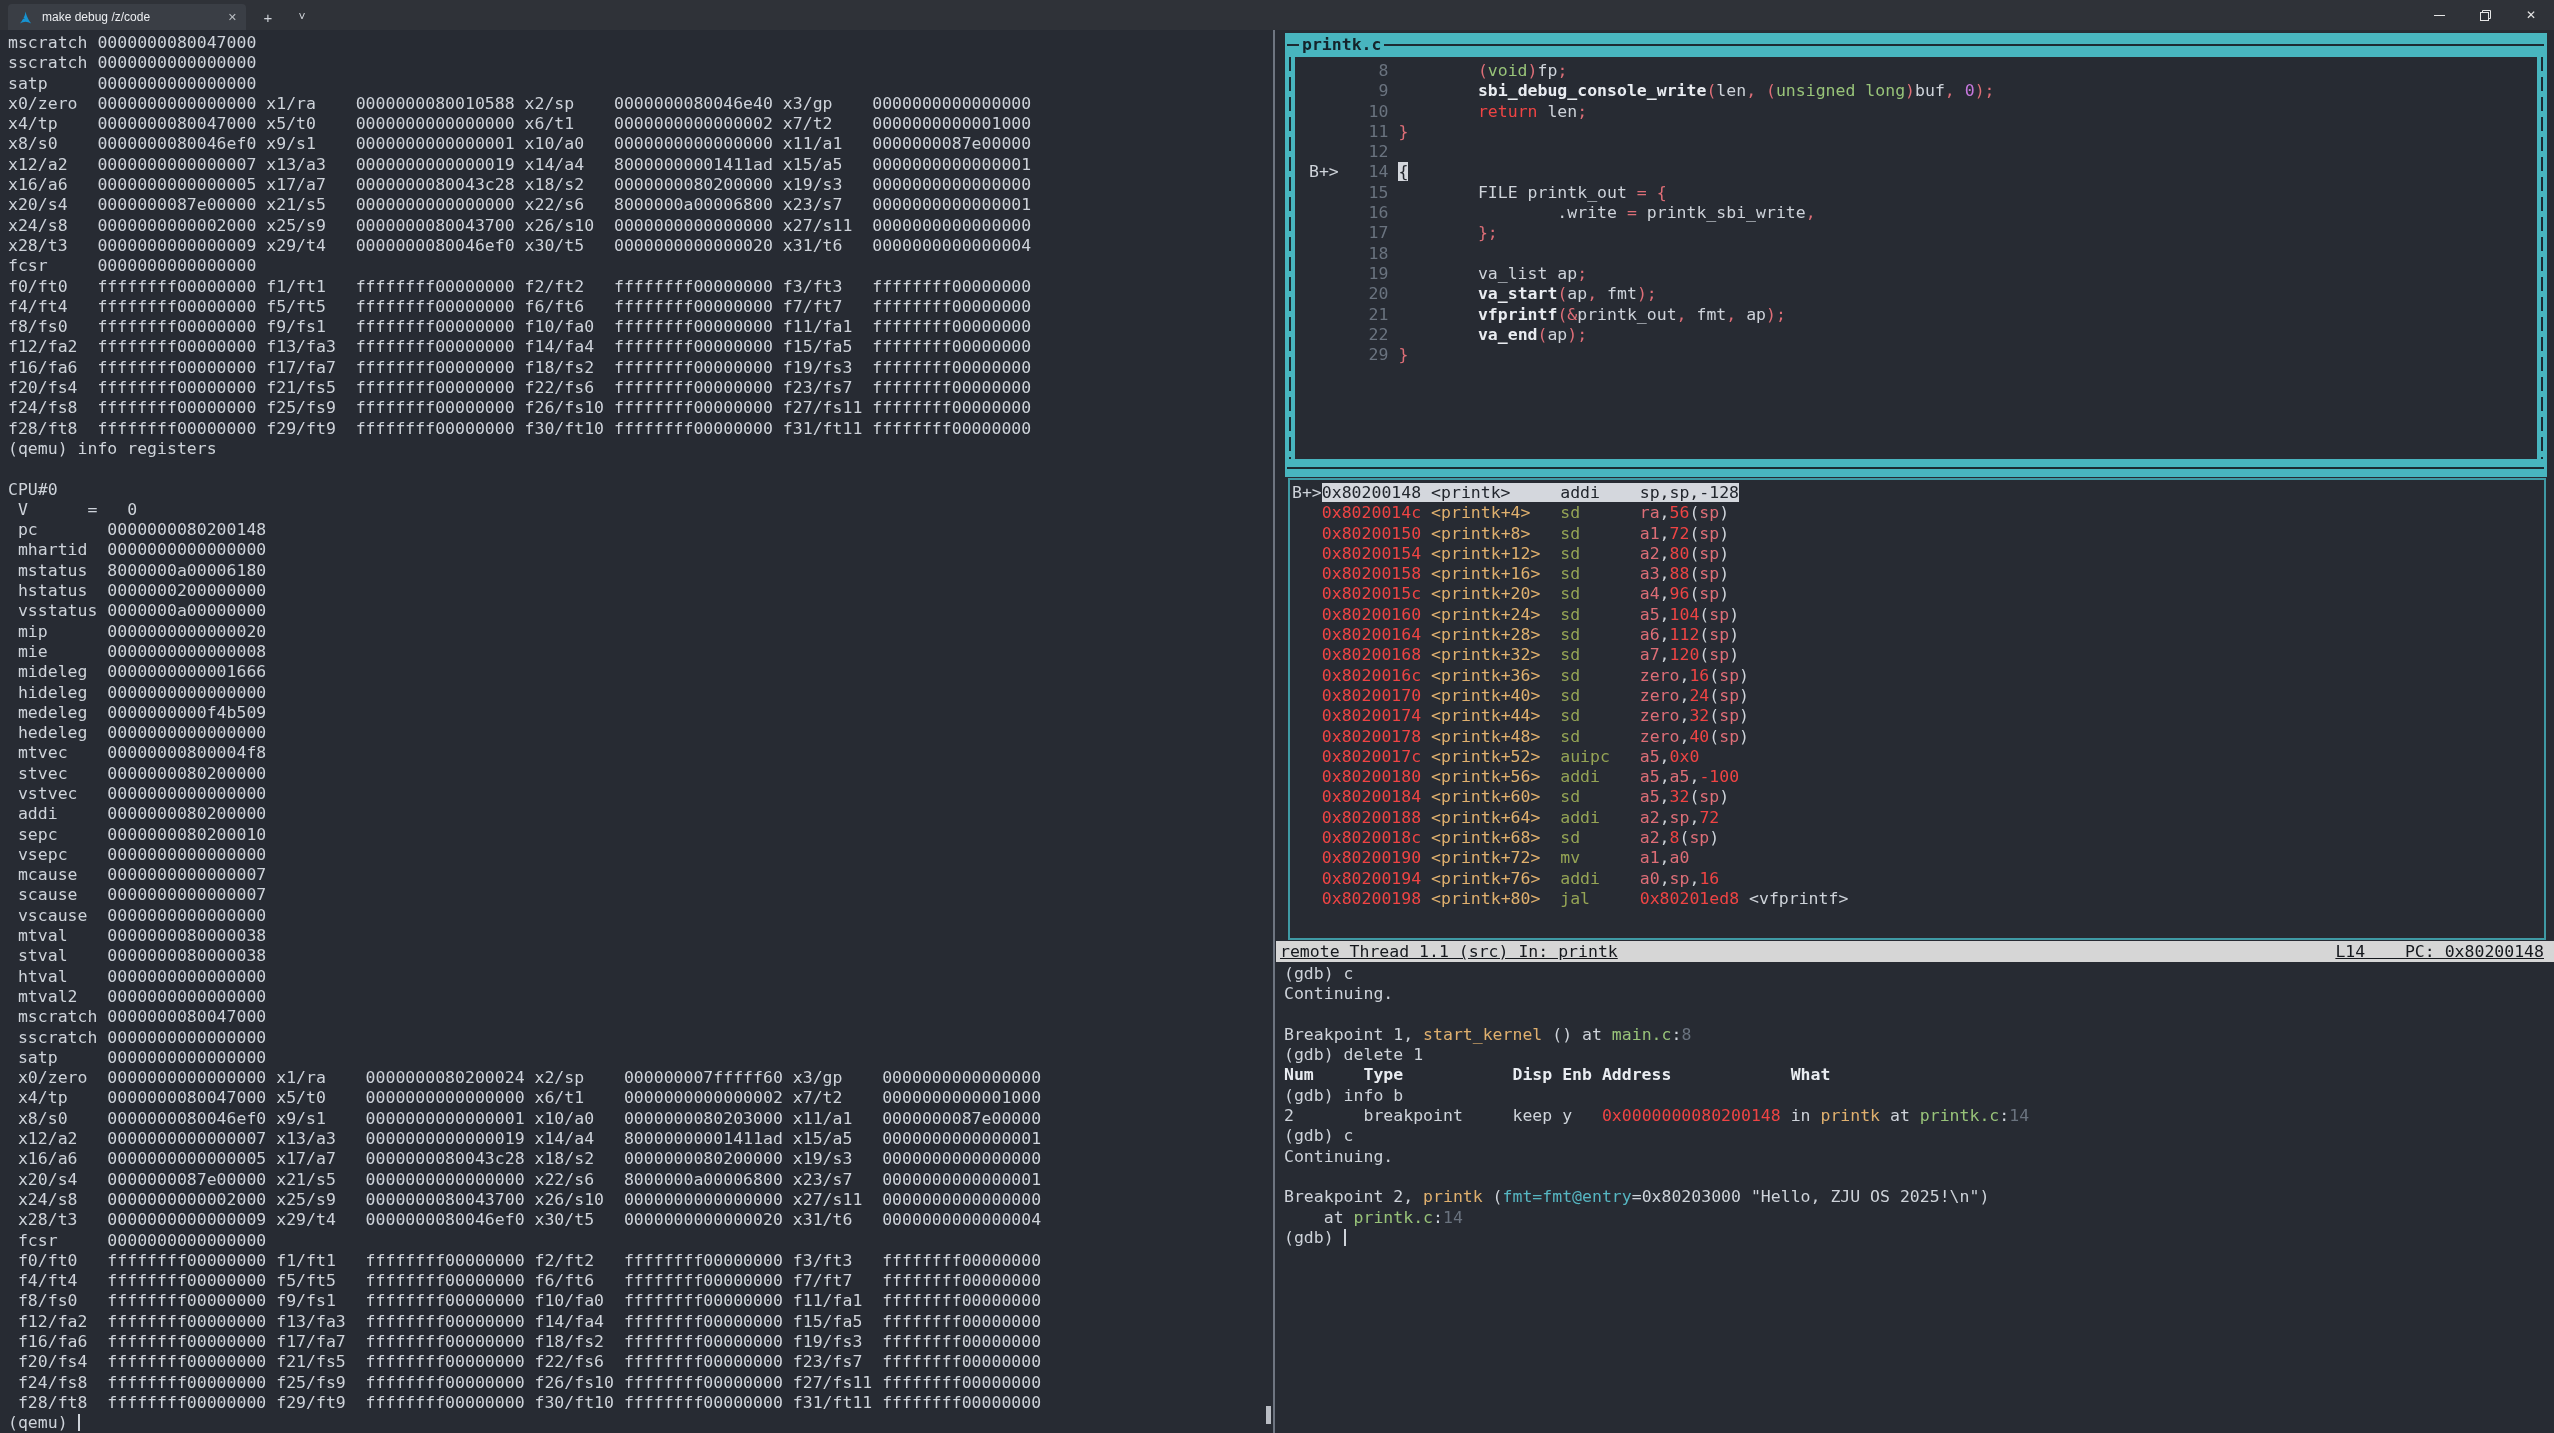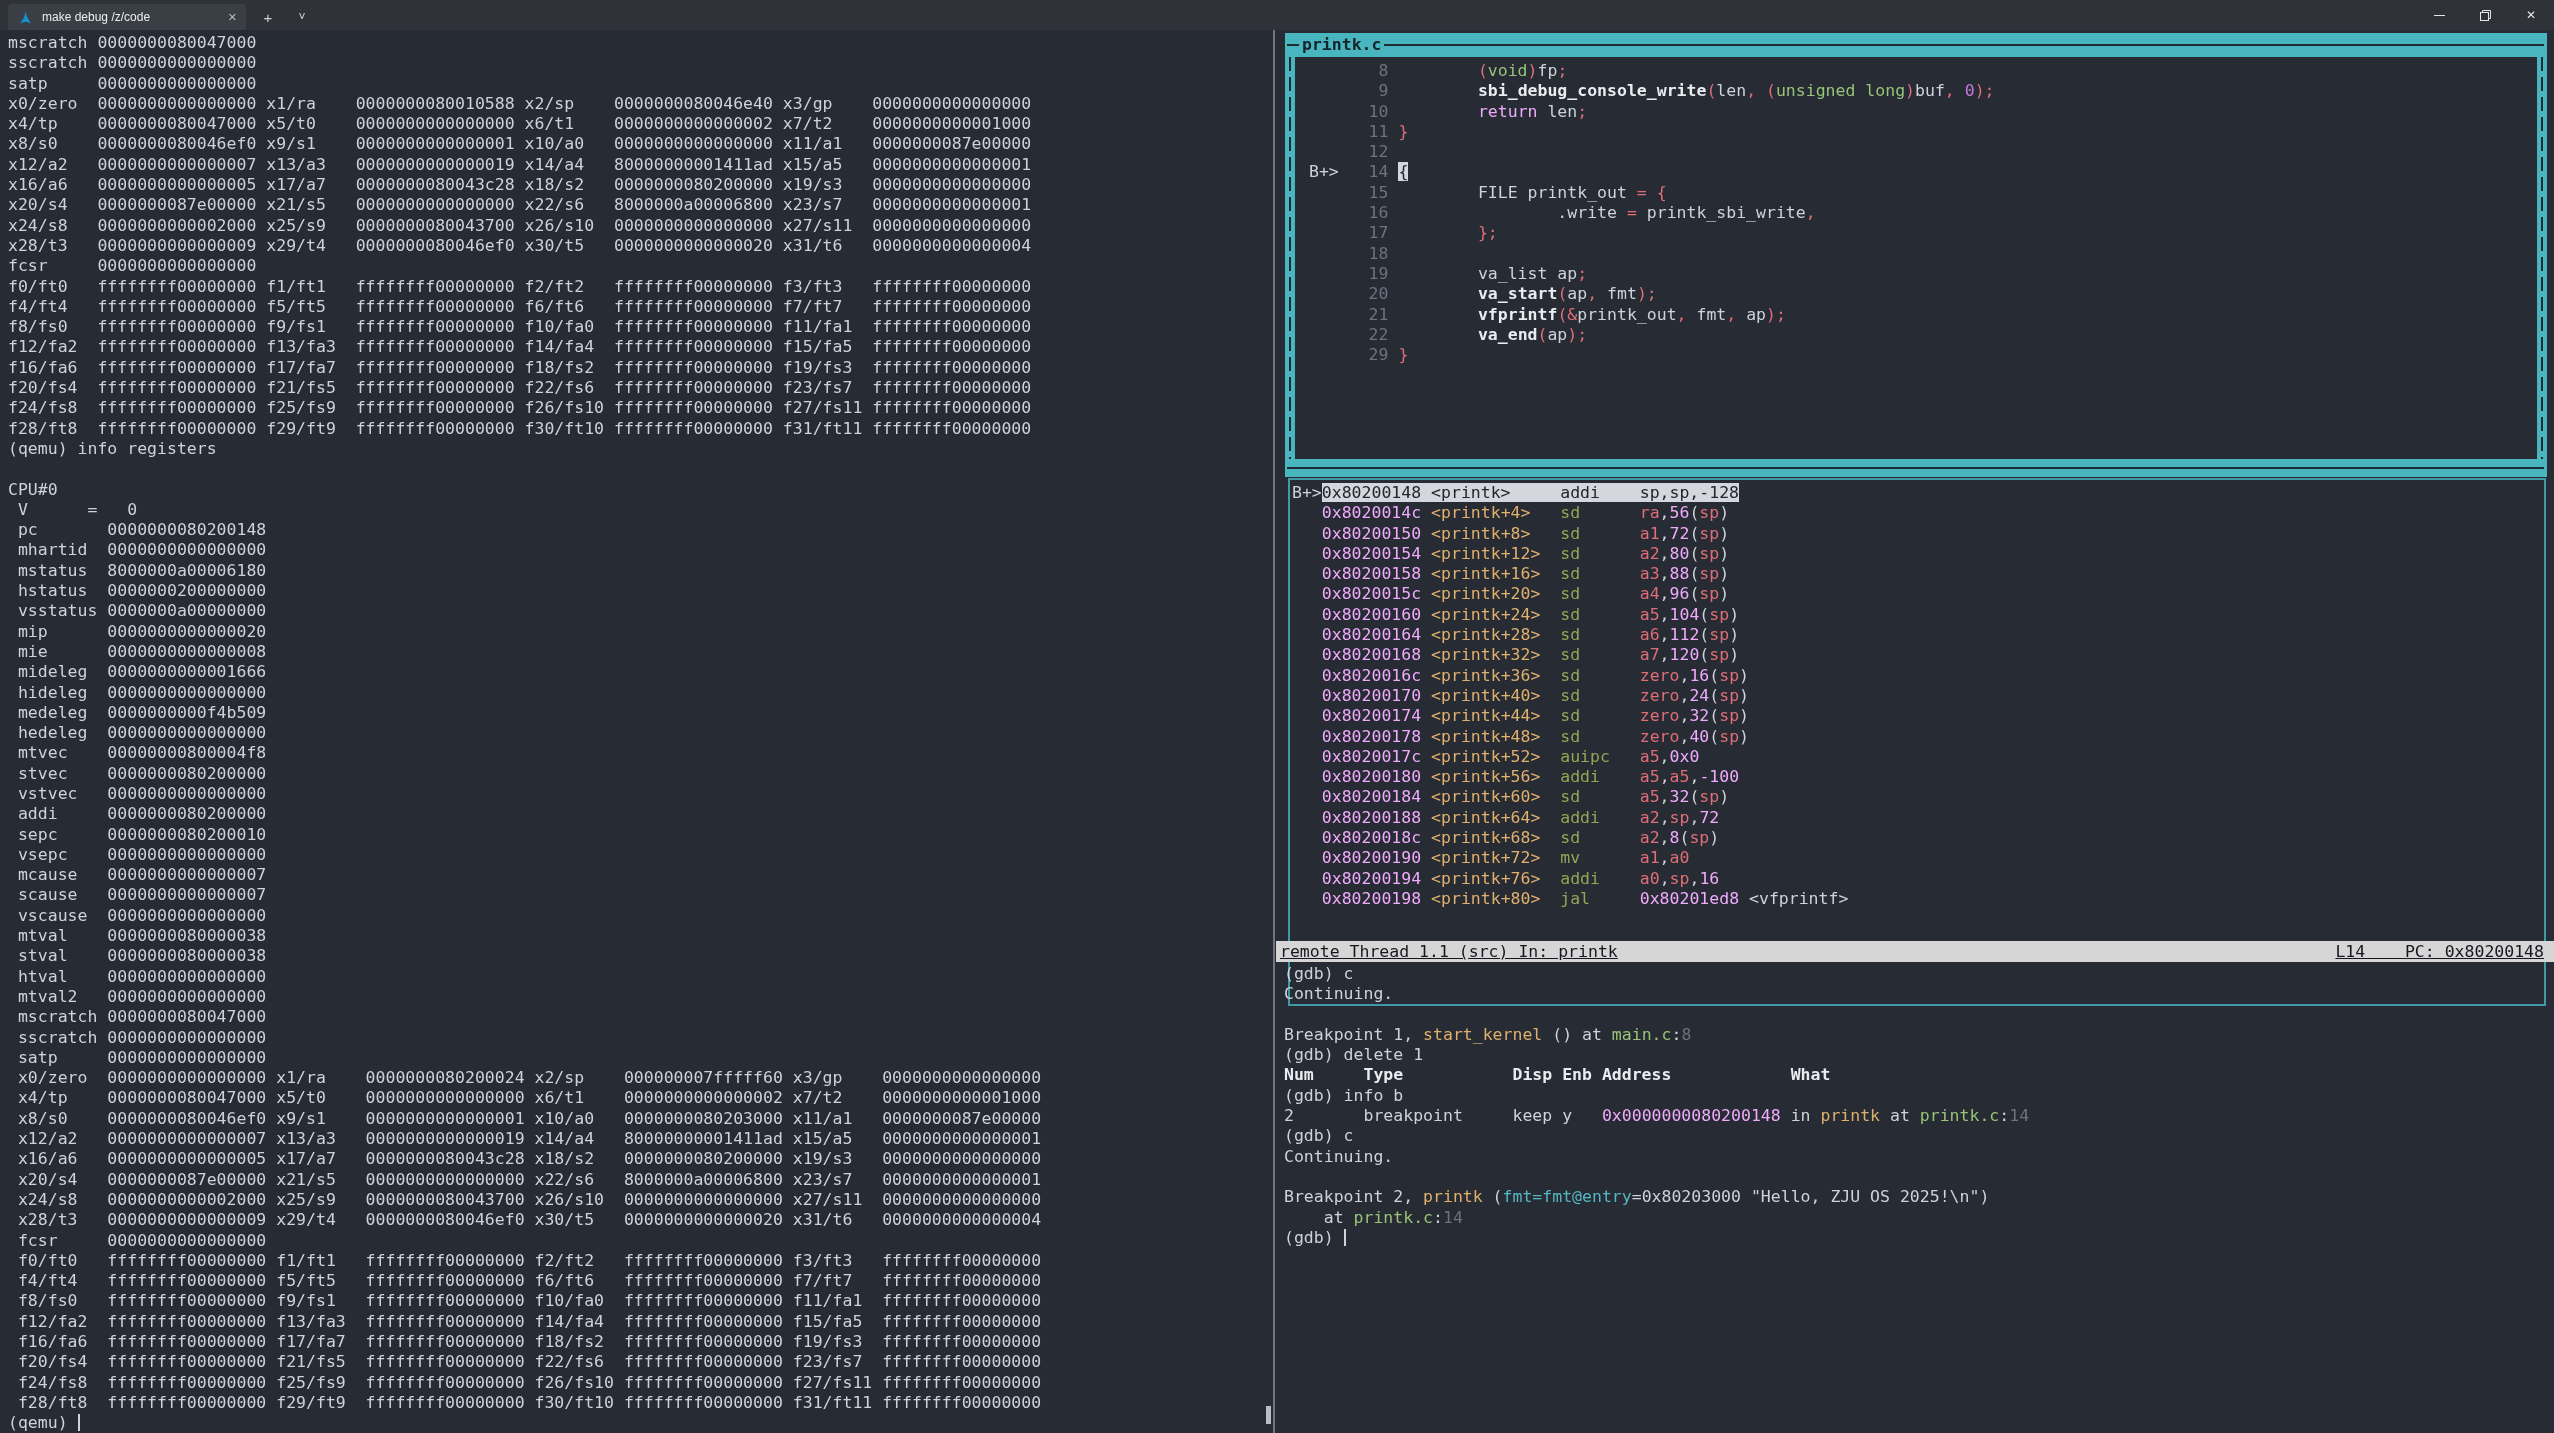--- a/index.html
+++ b/index.html
@@ -32,21 +32,21 @@
   .scroll-thumb { position:absolute; left:1266px; top:1406px; width:5px; height:18px; background:#b9bdc4; }
   .right-pane { left:1276px; right:0; overflow:hidden; }
 
   
   .c-w   { color:#ced3da; }
   .c-b   { color:#e9ecf1; font-weight:bold; }
   .c-dim { color:#6a737f; }
   .c-red { color:#de6e77; }
   .c-grn { color:#98c379; }
   .c-mnem{ color:#95a455; }
-  .c-blu { color:#f0abfc; }
+  .c-blu { color:#ef4444; }
   .c-yel { color:#e0b06e; }
   .c-cyn { color:#56b6c2; }
   .c-mag { color:#c678dd; }
   .c-hl, .c-cur { background:#d4d7dd; color:#21252c; }
   .c-beam { display:inline-block; width:2px; height:17px; background:#ced3da; vertical-align:-3px; }
 
   
   .src-win { position:absolute; left:9px; top:3px; width:1262px; height:444px; }
   .src-top { position:absolute; top:0; left:0; right:0; height:24px; background:#48b5bf; }
   .src-top-rule { position:absolute; top:11px; left:2px; right:3px; height:2px; background:#1d2b33; }
@@ -57,21 +57,21 @@
                 linear-gradient(90deg, #48b5bf 0 4px, rgba(0,0,0,0) 4px 6px, #48b5bf 6px 10px),
                 repeating-linear-gradient(180deg, #1d2b33 0 14px, #48b5bf 14px 20px); }
   .src-left  { left:0; }
   .src-right { right:0; }
   .src-bottom { position:absolute; bottom:0; left:0; right:0; height:18px; background:#48b5bf; }
   .src-bottom-rule { position:absolute; top:8px; left:2px; right:3px; height:2px; background:#1d2b33; }
   .src-body { position:absolute; top:24px; left:10px; right:10px; bottom:18px; background:#272b33;
               padding:4px 0 0 14px; overflow:hidden; }
 
   
-  .asm-win { position:absolute; left:12px; top:448px; width:1258px; height:528px;
+  .asm-win { position:absolute; left:12px; top:448px; width:1258px; height:462px;
              border:2px solid #3f9aa5; }
   .asm-body { padding:3px 0 0 2px; overflow:hidden; height:100%; }
 
   
   .status { position:absolute; left:0; top:911px; width:100%; height:21px; background:#d6d6d6;
             color:#15181d; display:flex; justify-content:space-between; white-space:pre;
             font-size:16.5px; line-height:21px; padding:0 10px 0 4px;text-decoration:underline; }
 
   
   .console { position:absolute; left:8px; top:934px; right:0; bottom:0; overflow:hidden; }

